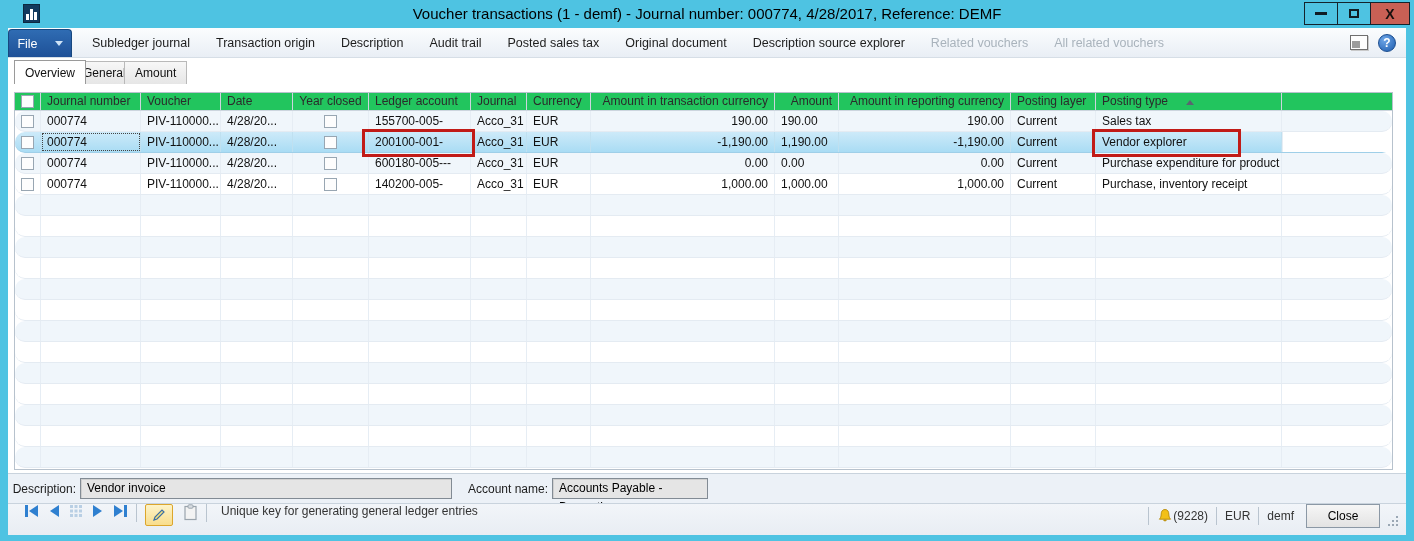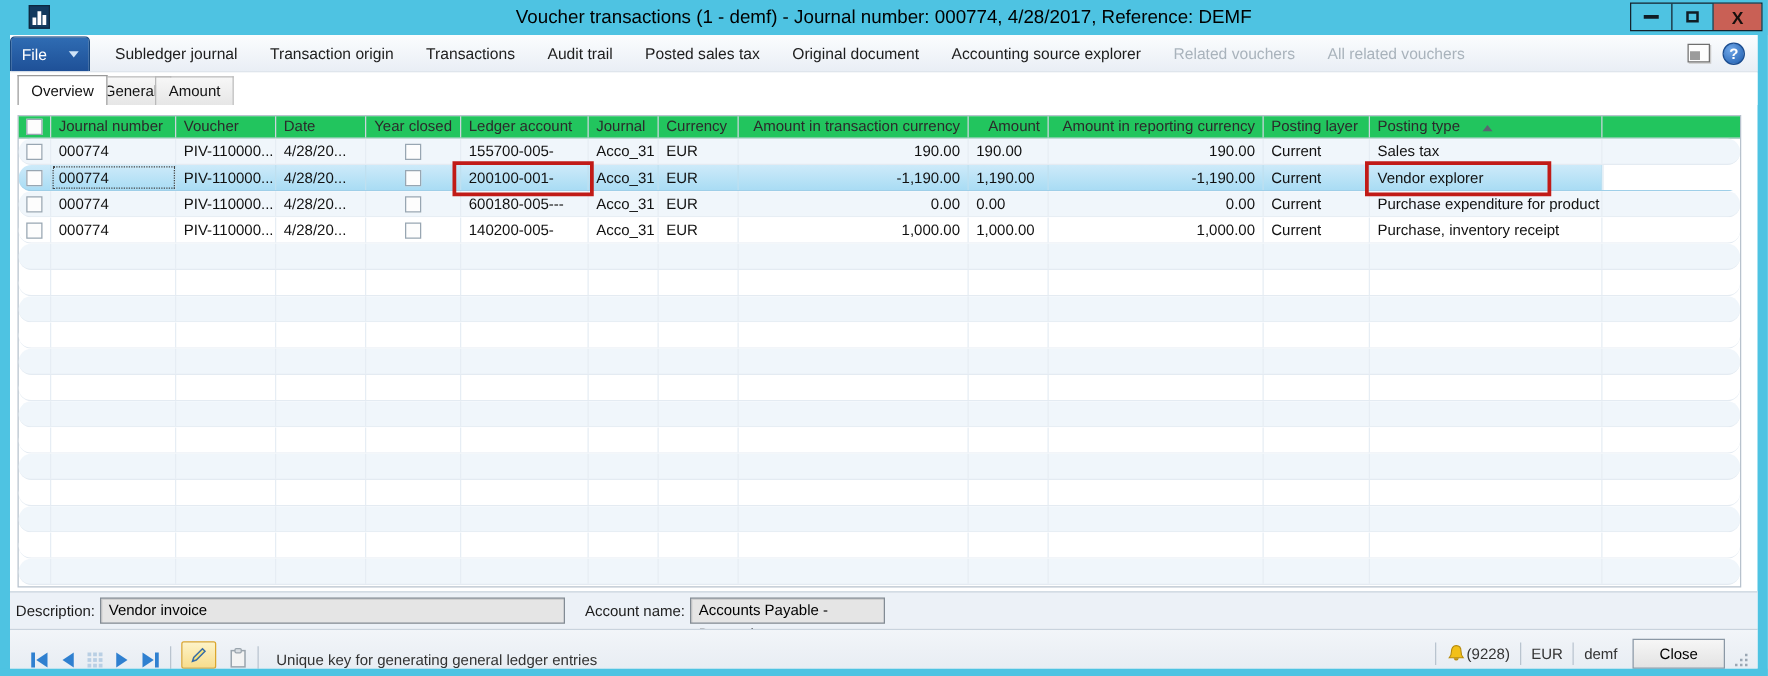--- a/index.html
+++ b/index.html
@@ -69,21 +69,21 @@
 
   
   .footer { position:absolute; left:0; top:445px; width:1398px; height:30px; background:#ecf1f7; border-top:1px solid #c9d3dd; display:flex; align-items:center; font-size:12px; color:#1c1c1c; }
   .field-input { height:21px; background:#e5e5e5; border:1px solid #828b94; box-shadow:inset 1px 1px 0 #cfcfcf; padding:0 6px; line-height:19px; color:#000; }
   .lbl-desc { margin-left:2px; width:66px; text-align:right; margin-right:4px; }
   .inp-desc { width:372px; }
   .lbl-acct { margin-left:12px; width:84px; text-align:right; margin-right:4px; }
   .inp-acct { width:156px; }
 
   
-  .statusbar { position:absolute; left:0; top:475px; width:1398px; height:32px; background:linear-gradient(#f2f5f9,#e8edf3); border-top:1px solid #c9d3dd; display:flex; align-items:flex-end; font-size:12px; color:#333; }
+  .statusbar { position:absolute; left:0; top:475px; width:1398px; height:32px; background:linear-gradient(#f2f5f9,#e8edf3); border-top:1px solid #c9d3dd; display:flex; align-items:flex-start; font-size:12px; color:#333; }
   .nav { display:flex; align-items:center; gap:9px; margin-left:16px; }
   .sbsep { width:1px; height:18px; background:#b9c4cf; margin:0 8px; }
   .navicon { display:flex; align-items:center; }
   .pencil-btn { width:28px; height:22px; border:1px solid #dca62c; background:linear-gradient(#fdf3c8,#f8dd8c); border-radius:2px; display:flex; align-items:center; justify-content:center; }
   .status-text { margin-left:6px; color:#333; }
   .sb-right { margin-left:auto; display:flex; align-items:center; margin-right:8px; }
   .bell-count { color:#333; }
   .close-btn { width:74px; height:24px; background:linear-gradient(#f6f6f6,#e3e3e3); border:1px solid #8b98a5; font-size:12px; color:#000; display:flex; align-items:center; justify-content:center; margin-left:12px; }
   .grip { width:12px; height:12px; margin-left:6px; align-self:flex-end; margin-bottom:2px;
           background:
@@ -121,25 +121,25 @@
   <div class="chrome">
 
     <div class="menubar">
       <div class="file-btn">
         <span>File</span>
         <span class="caret-down"></span>
       </div>
       <div class="menu-items">
         <span class="menu-item">Subledger journal</span>
         <span class="menu-item">Transaction origin</span>
-        <span class="menu-item">Transactions</span>
+        <span class="menu-item">Description</span>
         <span class="menu-item">Audit trail</span>
         <span class="menu-item">Posted sales tax</span>
         <span class="menu-item">Original document</span>
-        <span class="menu-item">Accounting source explorer</span>
+        <span class="menu-item">Description source explorer</span>
         <span class="menu-item disabled">Related vouchers</span>
         <span class="menu-item disabled">All related vouchers</span>
       </div>
       <div class="menu-right">
         <div class="pane-icon">
             <i></i>
           </div>
         <div class="help-icon">?</div>
       </div>
     </div>

